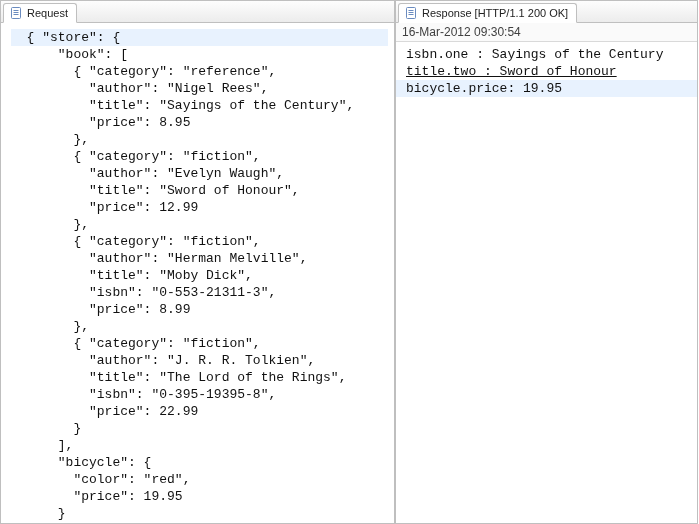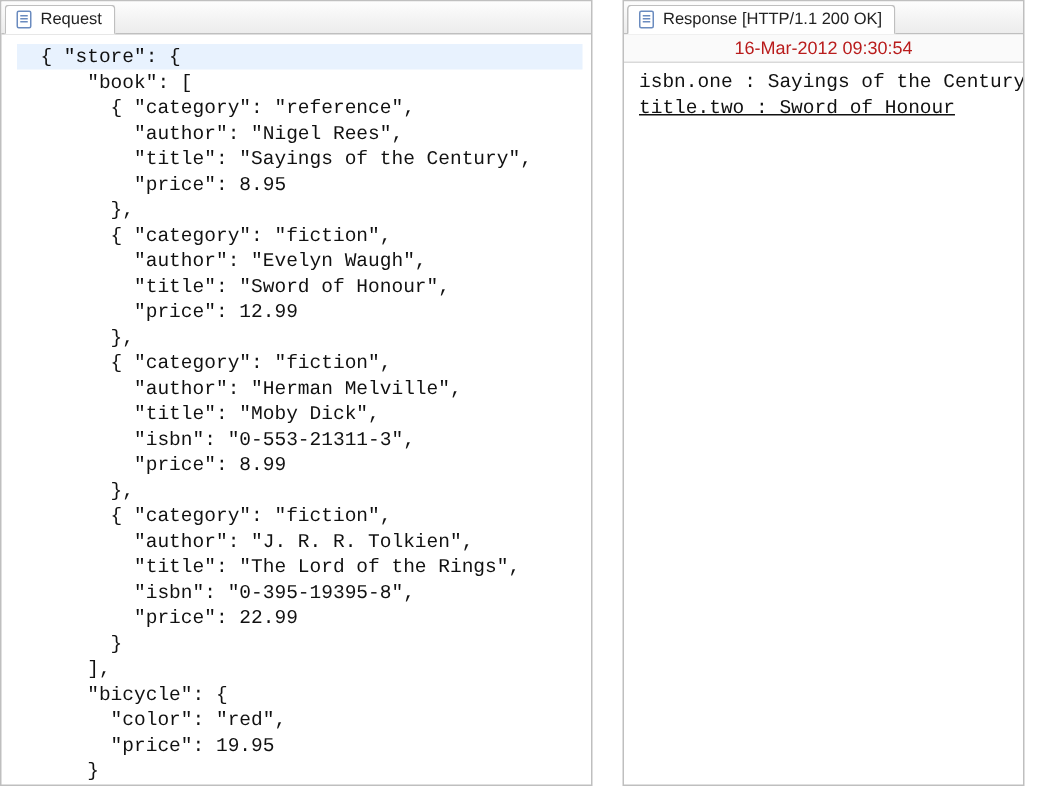--- a/index.html
+++ b/index.html
@@ -12,21 +12,21 @@
       overflow: hidden;
       display: flex;
     }
     .panel {
       border: 1px solid #bfbfbf;
       background: #fff;
       display: flex;
       flex-direction: column;
     }
     .panel-left { width: 395px; height: 524px; }
-    .panel-right { width: 268px; height: 524px; margin-left: 20px; }
+    .panel-right { width: 303px; height: 524px; margin-left: 0; }
     .tab-bar {
       display: flex;
       align-items: flex-end;
       height: 22px;
       background: linear-gradient(#fdfdfd, #ececec);
       border-bottom: 1px solid #bfbfbf;
       padding-left: 2px;
     }
     .tab {
       display: flex;
@@ -52,25 +52,24 @@
       font-family: "Courier New", monospace;
       font-size: 13px;
       line-height: 17px;
       color: #111;
       padding: 4px 0 4px 0;
     }
     .content-inner { padding: 2px 6px 2px 10px; }
     .timestamp {
       font-family: "Segoe UI", Tahoma, sans-serif;
       font-size: 12px;
-      color: #b91c1c;
+      color: #404040;
       padding: 2px 6px;
       border-bottom: 1px solid #d9d9d9;
       background: #fafafa;
-      text-align: center;
     }
     .hl-line { background: #e8f2fe; }
     .code-line { white-space: pre; }
   </style>
 </head>
 <body>
 
 <div class="panel panel-left">
   <div class="tab-bar">
     <div class="tab">
@@ -133,15 +132,16 @@
         </svg>
       </span>
       <span>Response [HTTP/1.1 200 OK]</span>
     </div>
   </div>
   <div class="timestamp">16-Mar-2012 09:30:54</div>
   <div class="content">
     <div id="right-lines">
         <div class="code-line" style="padding-left: 10px;">isbn.one : Sayings of the Century</div>
         <div class="code-line" style="padding-left: 10px; text-decoration: underline;">title.two : Sword of Honour</div>
+        <div class="code-line hl-line" style="padding-left: 10px;">bicycle.price: 19.95</div>
       </div>
   </div>
 </div>
 
 </body></html>

